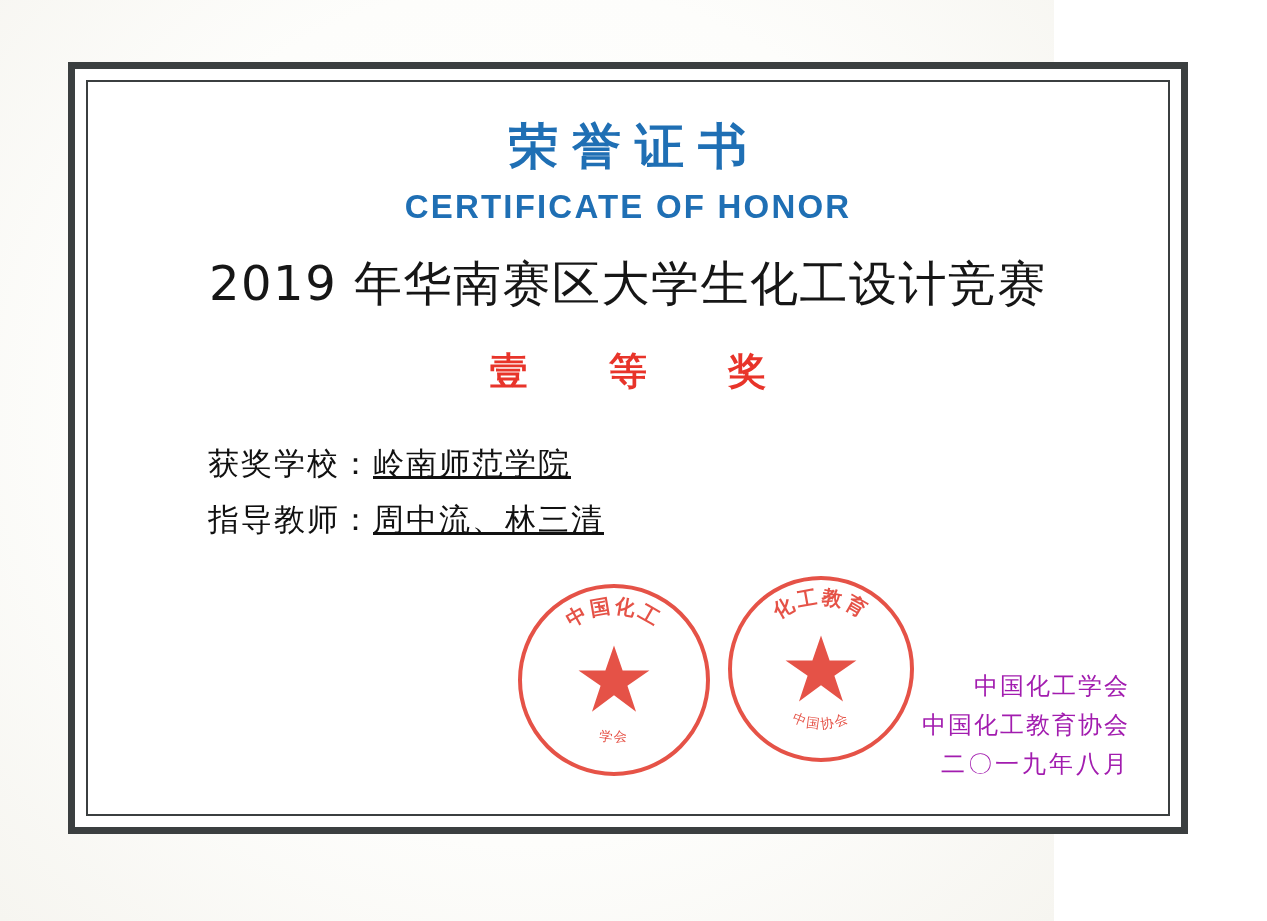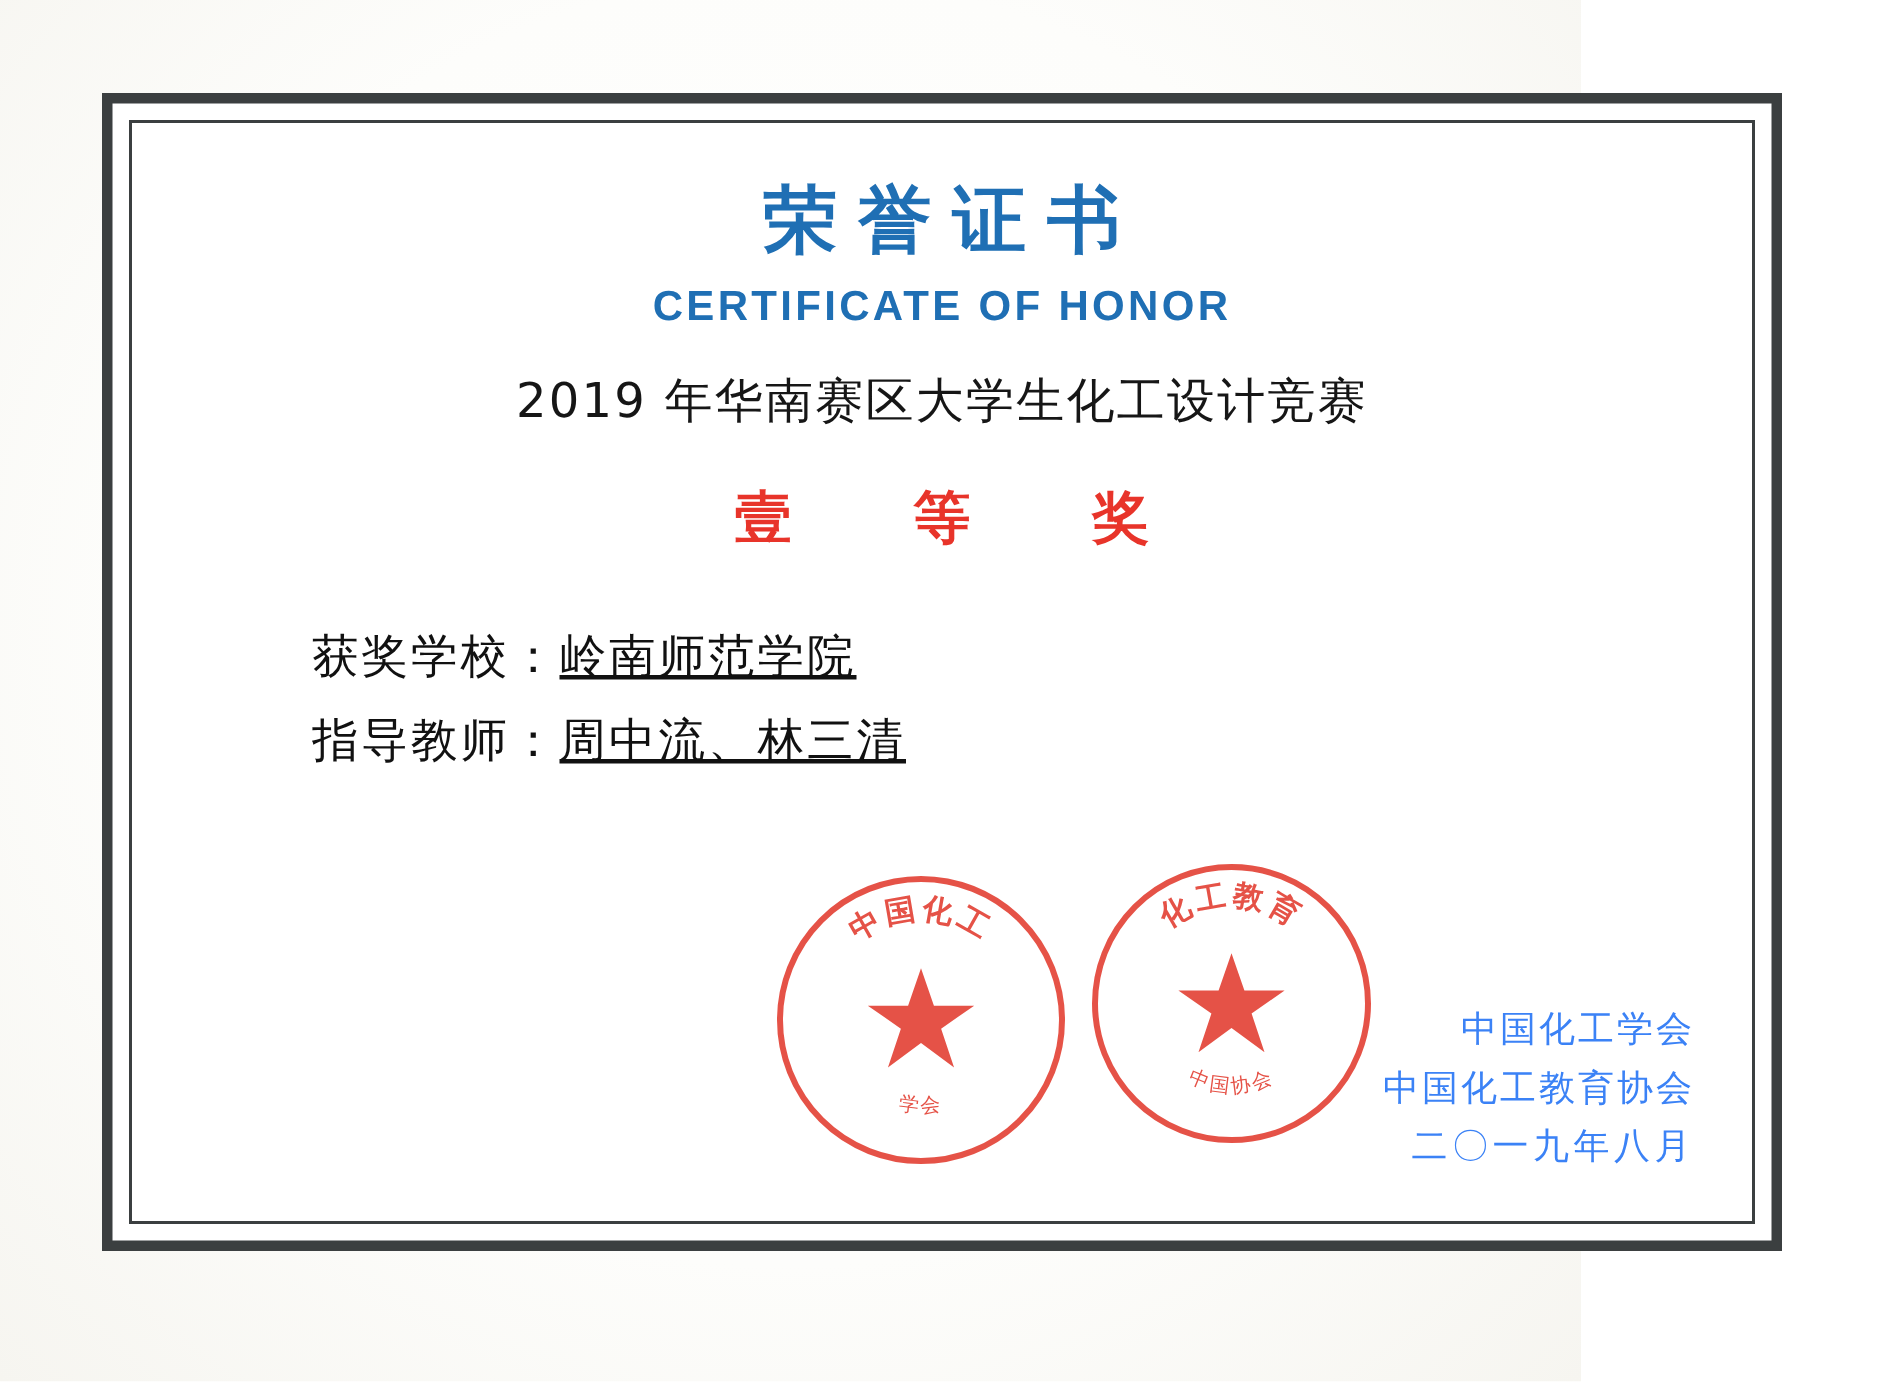--- a/index.html
+++ b/index.html
@@ -65,30 +65,30 @@
     text-indent: 14px;
     margin-top: 20px;
     line-height: 1.1;
   }
 
   .title-en {
     text-align: center;
     color: #1f6fb4;
     font-family: "Liberation Sans", sans-serif;
     font-weight: bold;
-    font-size: 28px;
+    font-size: 33px;
     letter-spacing: 2.2px;
     margin-top: 14px;
   }
 
   .subtitle {
     text-align: center;
     color: #161616;
     font-family: "DejaVu Sans", "Liberation Sans", sans-serif;
-    font-size: 32px;
+    font-size: 48px;
     letter-spacing: 1.5px;
     margin-top: 26px;
     white-space: nowrap;
   }
 
   .award {
     text-align: center;
     color: #e8342a;
     font-family: "DejaVu Serif", "Liberation Serif", serif;
     font-weight: bold;
@@ -120,21 +120,21 @@
   }
 
   
   .issuer {
     position: absolute;
     right: 38px;
     bottom: 30px;
     text-align: right;
     font-family: "DejaVu Serif", "Liberation Serif", serif;
     font-size: 24px;
-    color: #3b82f6;
+    color: #a21caf;
     letter-spacing: 2px;
     line-height: 1.62;
     z-index: 4;
   }
   .issuer .wide {
     letter-spacing: 1.5px;
   }
   .issuer .date {
     letter-spacing: 3px;
   }

